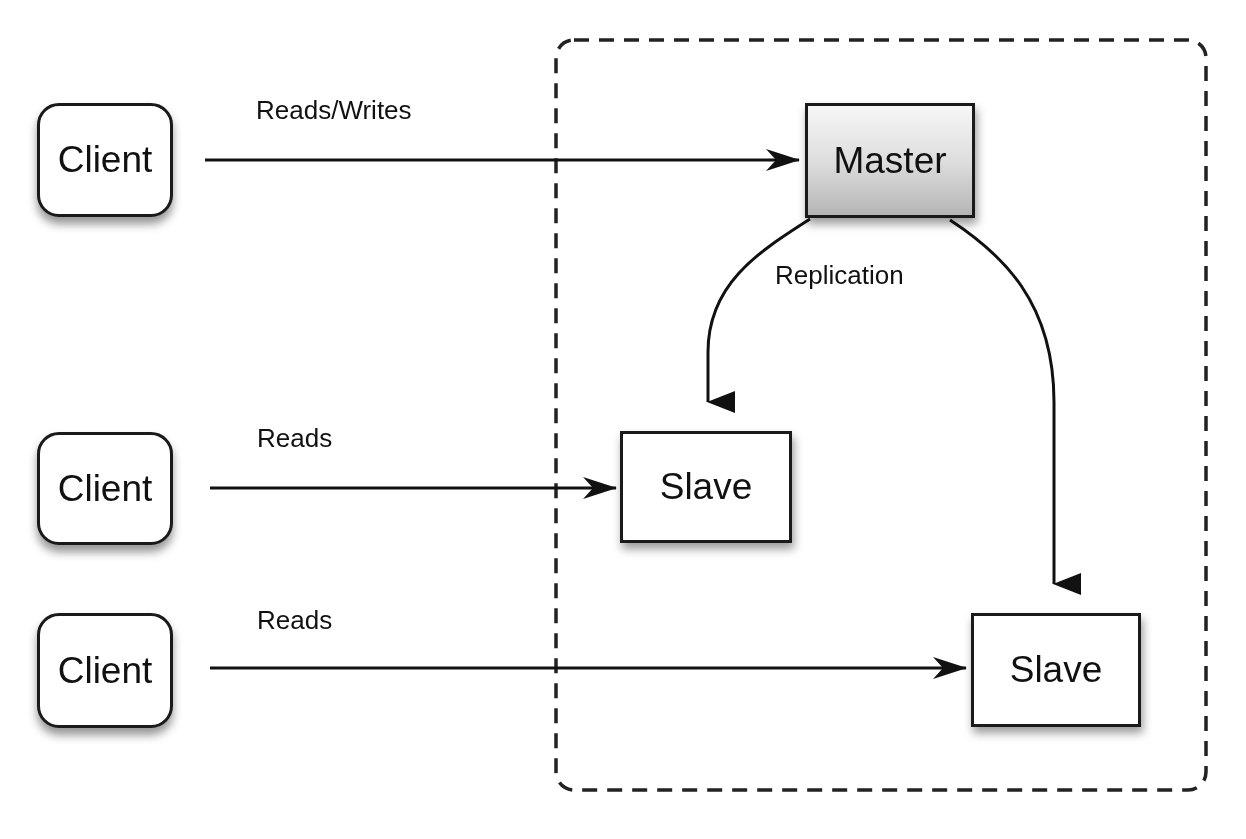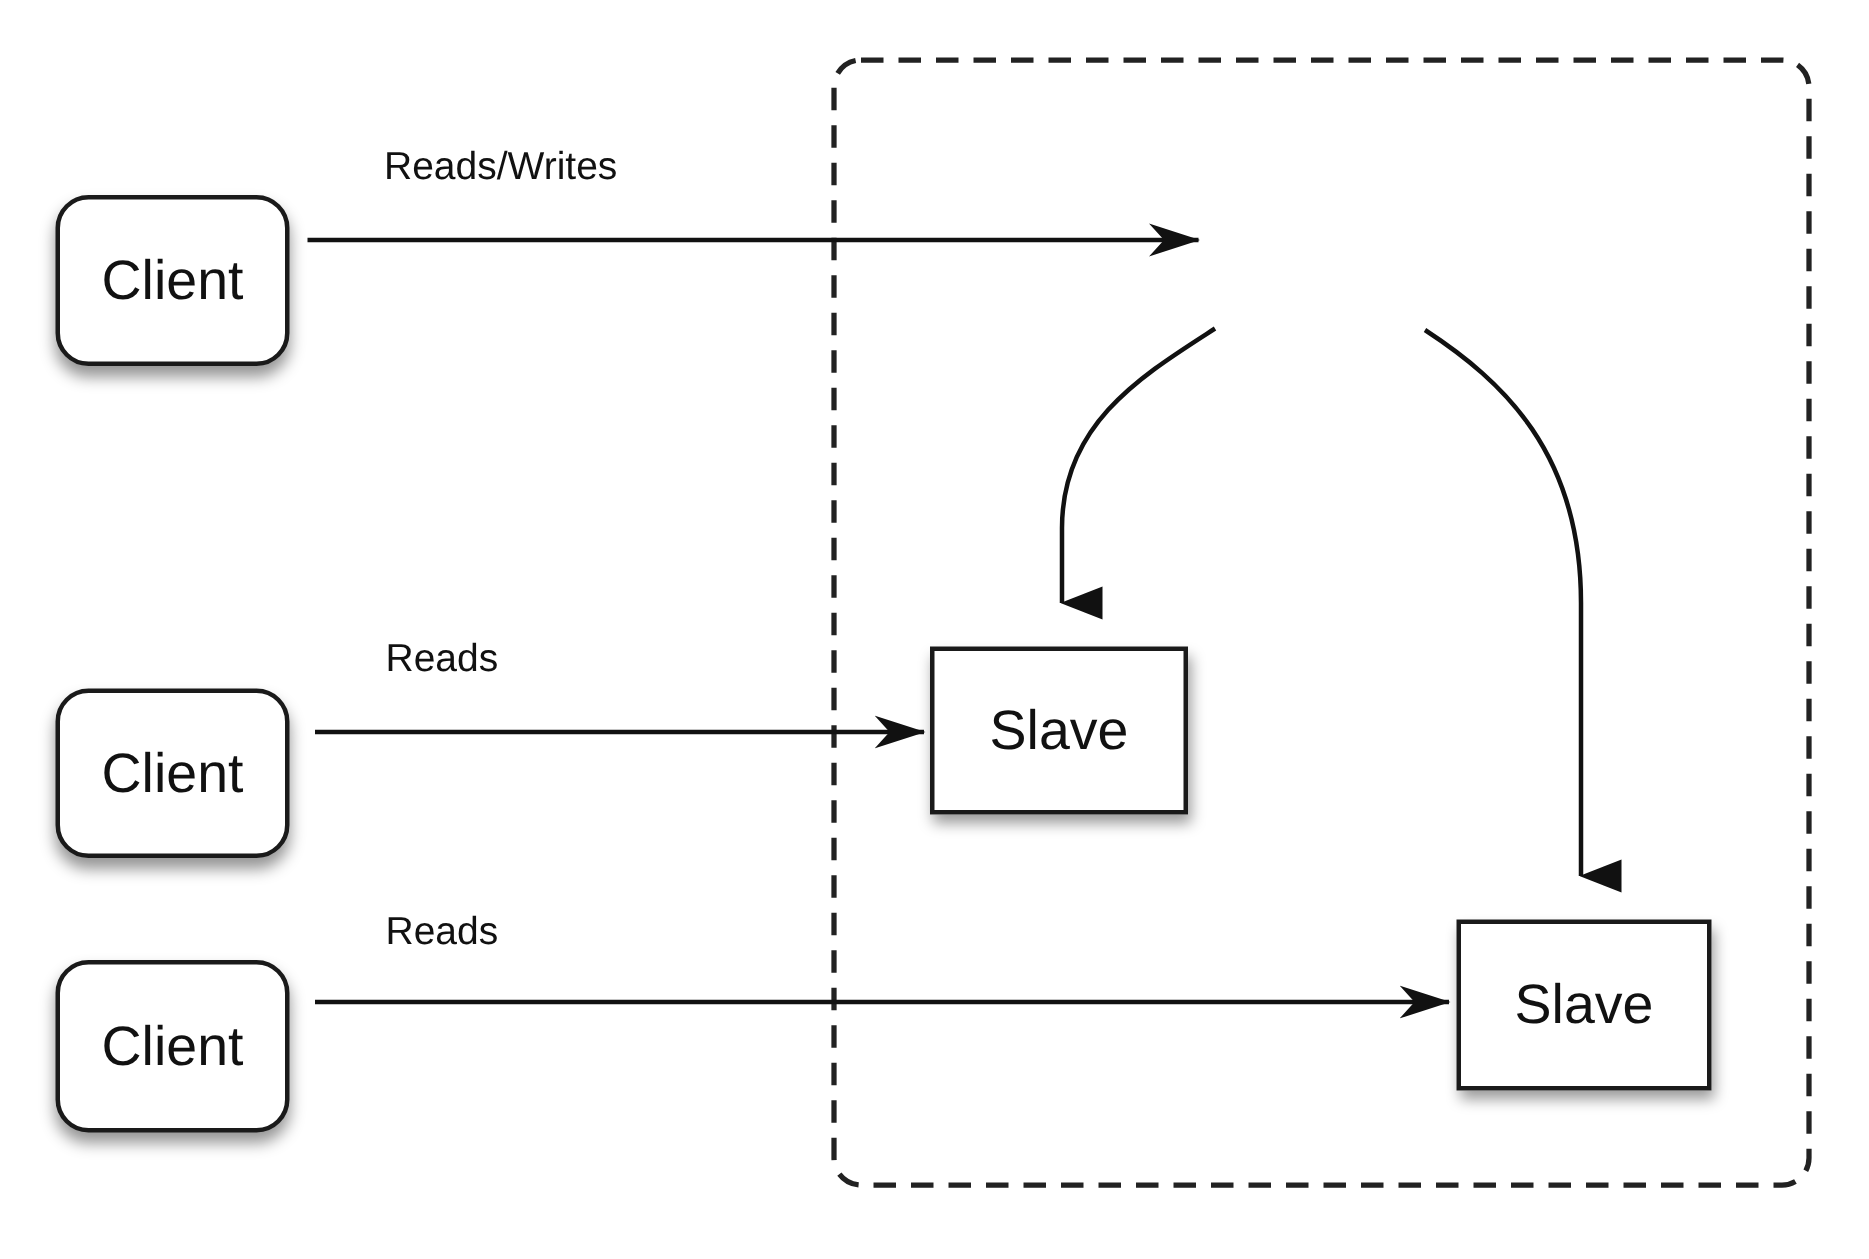--- a/index.html
+++ b/index.html
@@ -31,25 +31,24 @@
     border: 3px solid #1a1a1a;
     background: #ffffff;
     color: #111111;
     font-size: 37px;
     z-index: 2;
     box-sizing: border-box;
     box-shadow: 2px 6px 9px rgba(0,0,0,0.40);
   }
   .node--client {
     left: 37px;
-    width: 156px;
+    width: 136px;
     height: 114px;
     border-radius: 22px;
     box-shadow: 0 7px 10px rgba(0,0,0,0.42);
-    margin-top: 27px;
   }
   .node--client1 { top: 103px; }
   .node--client2 { top: 432px; height: 113px; }
   .node--client3 { top: 613px; height: 115px; }
   .node--master {
     left: 805px;
     top: 103px;
     width: 170px;
     height: 115px;
     background: linear-gradient(to bottom, #f6f6f6 0%, #dedede 50%, #b5b5b5 100%);
@@ -112,29 +111,33 @@
   </div>
 
   <div class="node node--client node--client2">
     <span>Client</span>
   </div>
 
   <div class="node node--client node--client3">
     <span>Client</span>
   </div>
 
+  <div class="node node--master">
+    <span>Master</span>
+  </div>
 
   <div class="node node--slave1">
     <span>Slave</span>
   </div>
 
   <div class="node node--slave2">
     <span>Slave</span>
   </div>
 
   <div class="edge-label edge-label--reads-writes">Reads/Writes</div>
 
   <div class="edge-label edge-label--reads-top">Reads</div>
 
   <div class="edge-label edge-label--reads-bottom">Reads</div>
 
+  <div class="edge-label edge-label--replication">Replication</div>
 
 </div>
 
 </body></html>

